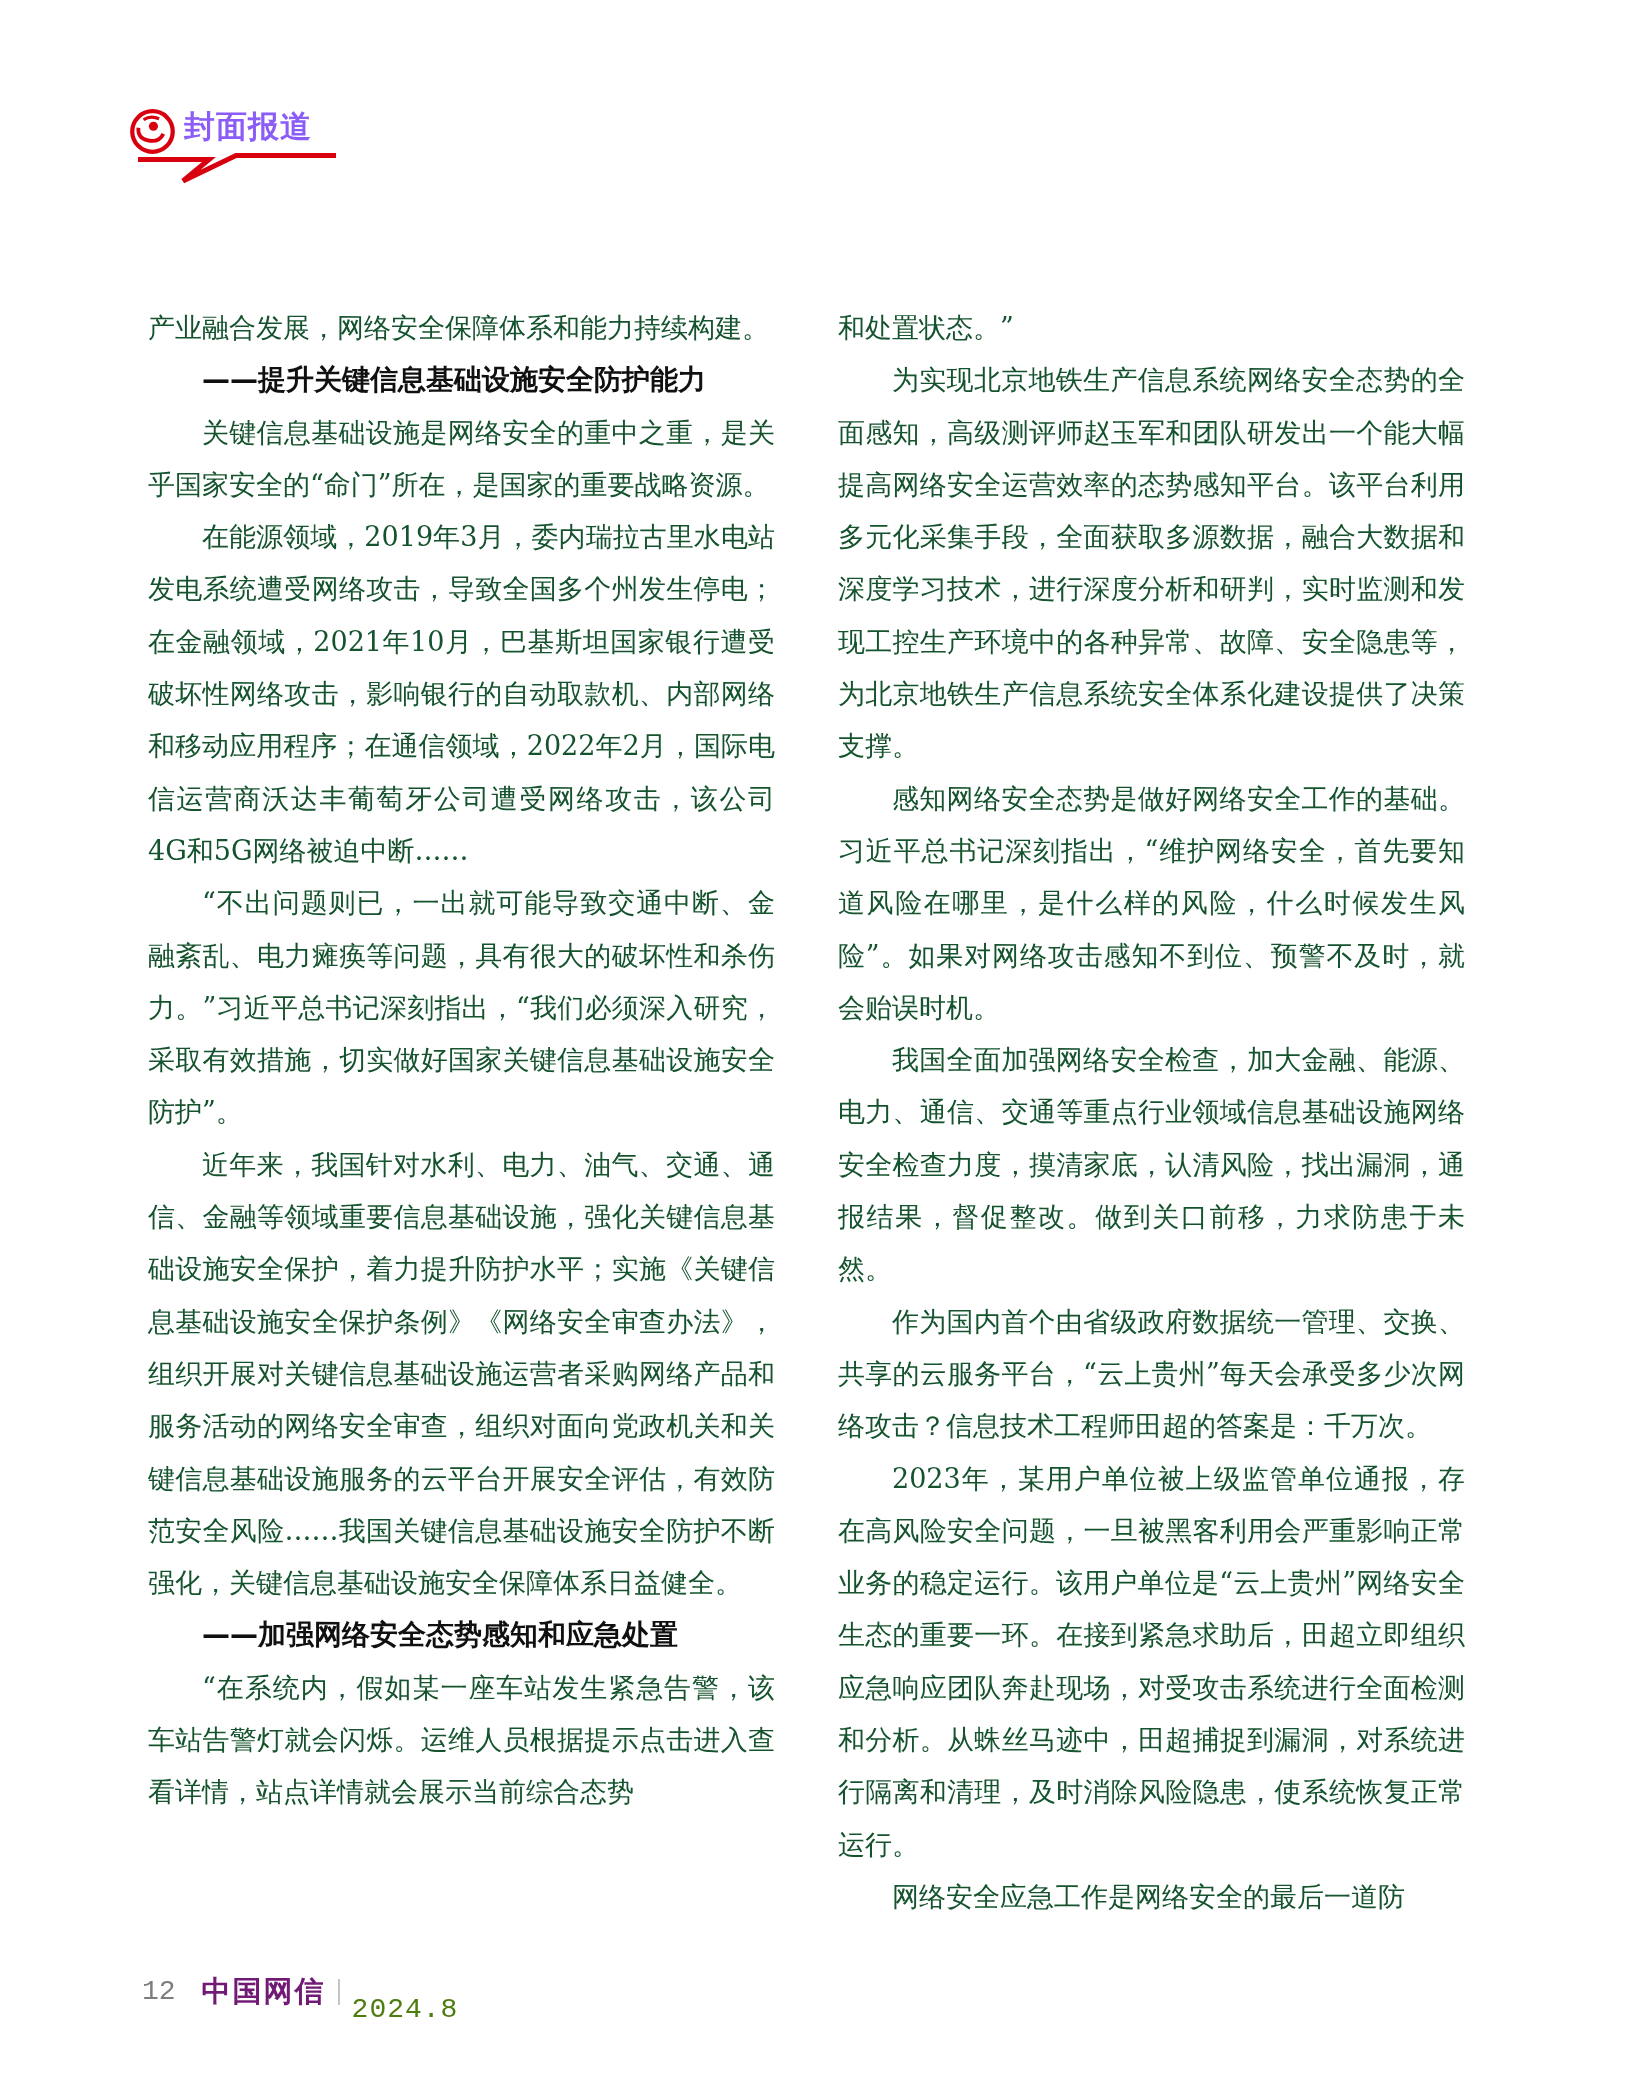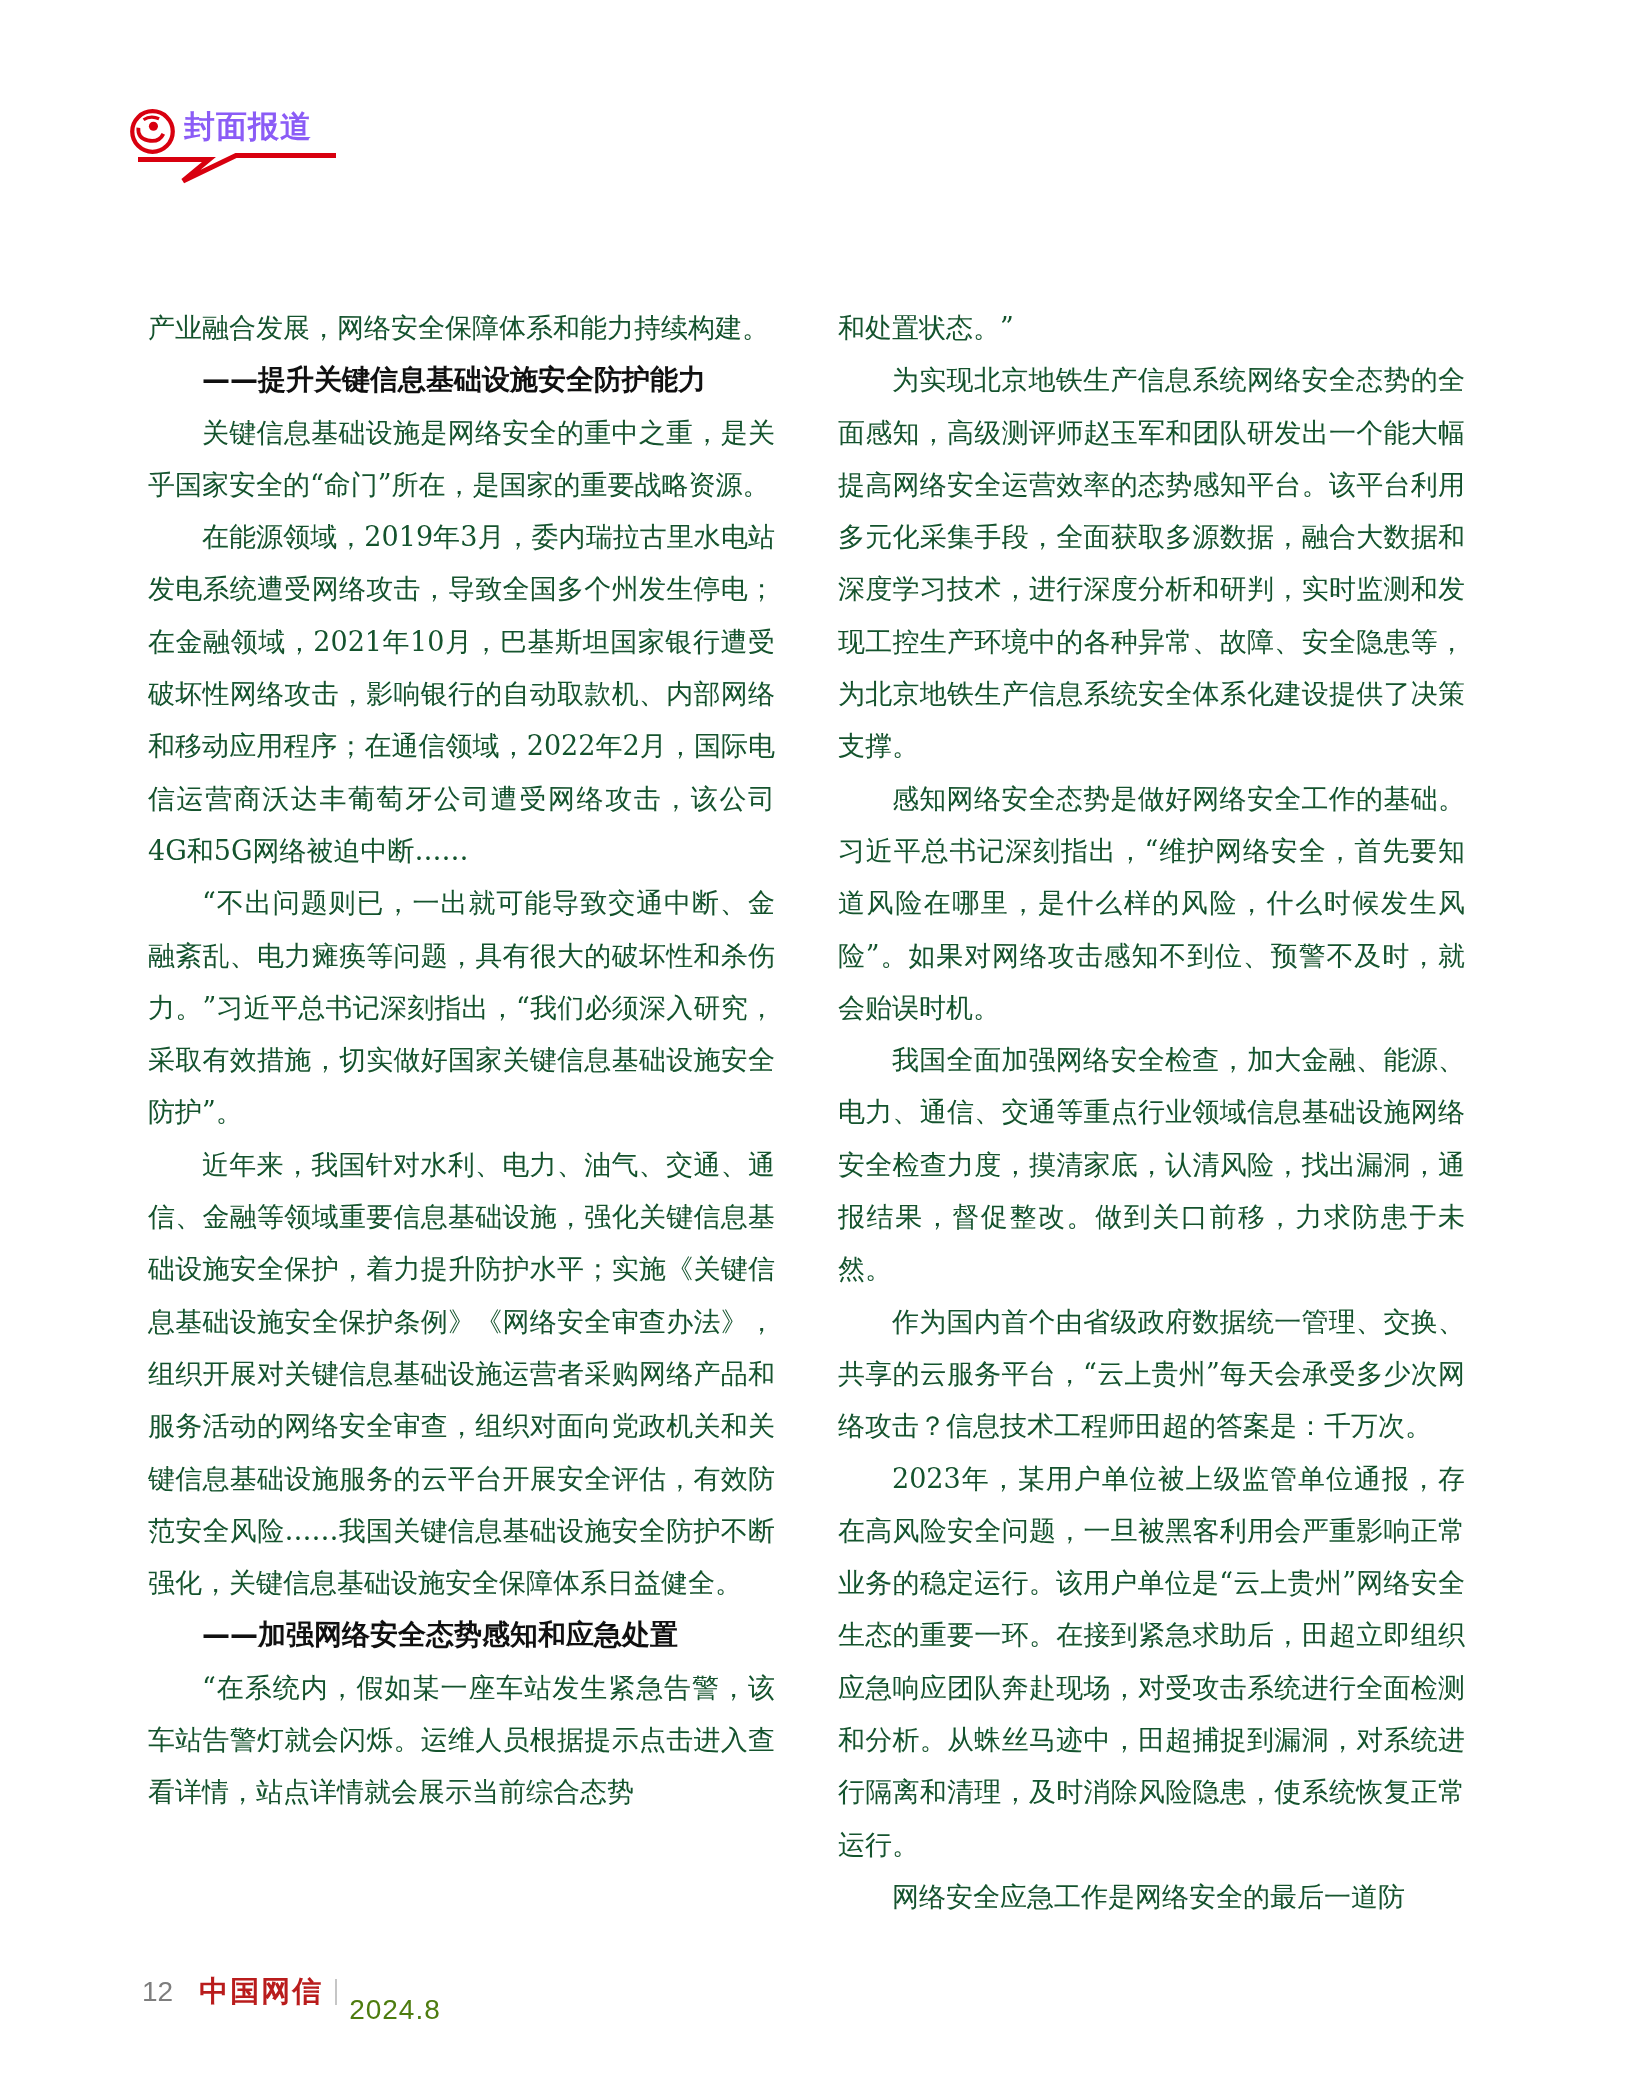--- a/index.html
+++ b/index.html
@@ -54,26 +54,26 @@
     color: #101010;
     font-size: 28px;
     text-align: left;
     text-indent: 54px;
   }
 
   
   .footer {
     position: absolute; left: 142px; top: 1958px;
     display: flex; align-items: center;
-    font-family: Liberation Sans, sans-serif;
+    font-family: Liberation Mono, monospace;
     white-space: nowrap;
     justify-content: space-between;
   }
   .pageno   { font-size: 28px; color: #7d7d7d; margin-right: 26px; }
-  .magname  { font-size: 29px; font-weight: 800; color: #b91c1c; letter-spacing: 2px; margin-right: 12px; }
+  .magname  { font-size: 29px; font-weight: 800; color: #701a75; letter-spacing: 2px; margin-right: 12px; }
   .fdivider { width: 2px; height: 26px; background: #c6c6c6; margin-right: 12px; }
   .issue    { font-size: 28px; color: #4d7c0f; letter-spacing: 1px; margin-top: 36px; }
 </style>
 </head>
 <body>
 
 <div class="page">
 
   <svg class="logo-icon" viewBox="0 0 52 52" aria-hidden="true">
     <g fill="none" stroke="#d8000f">

